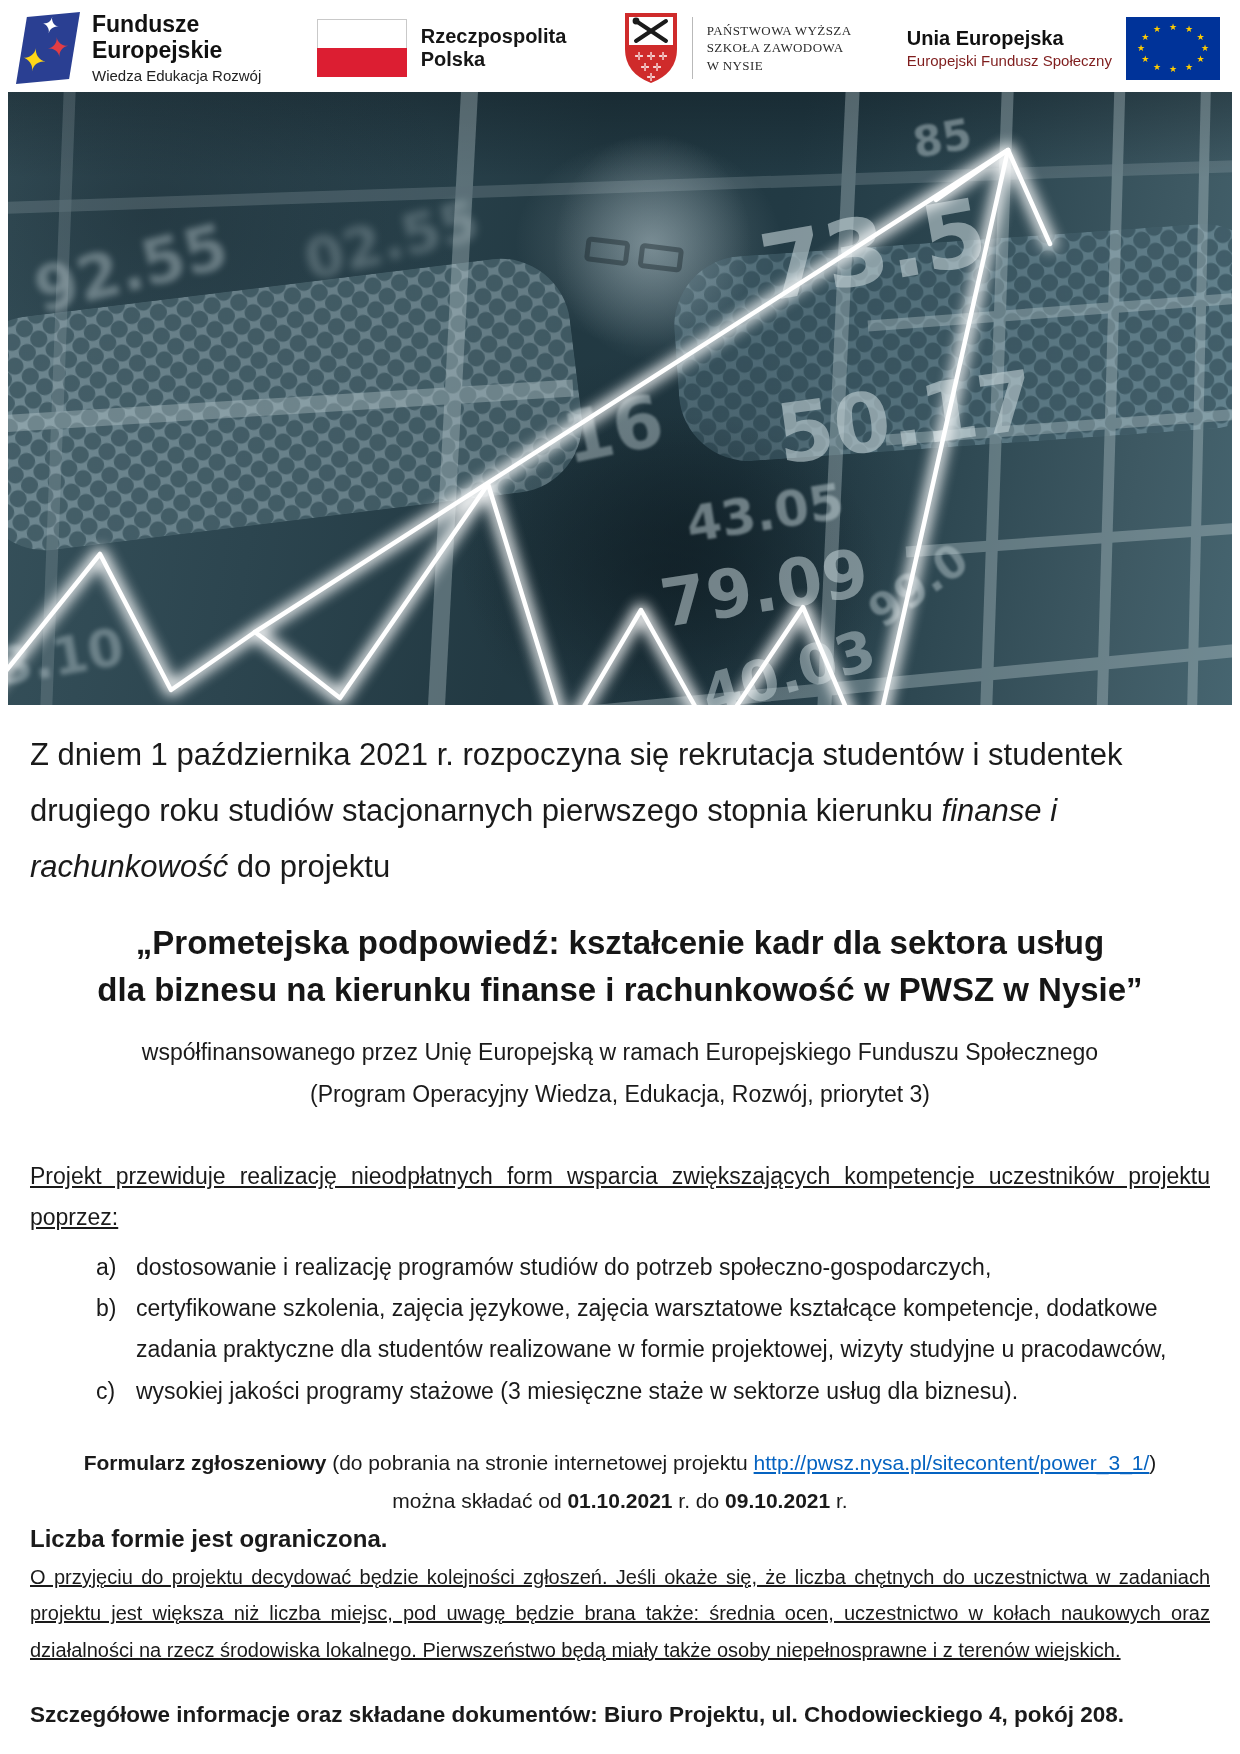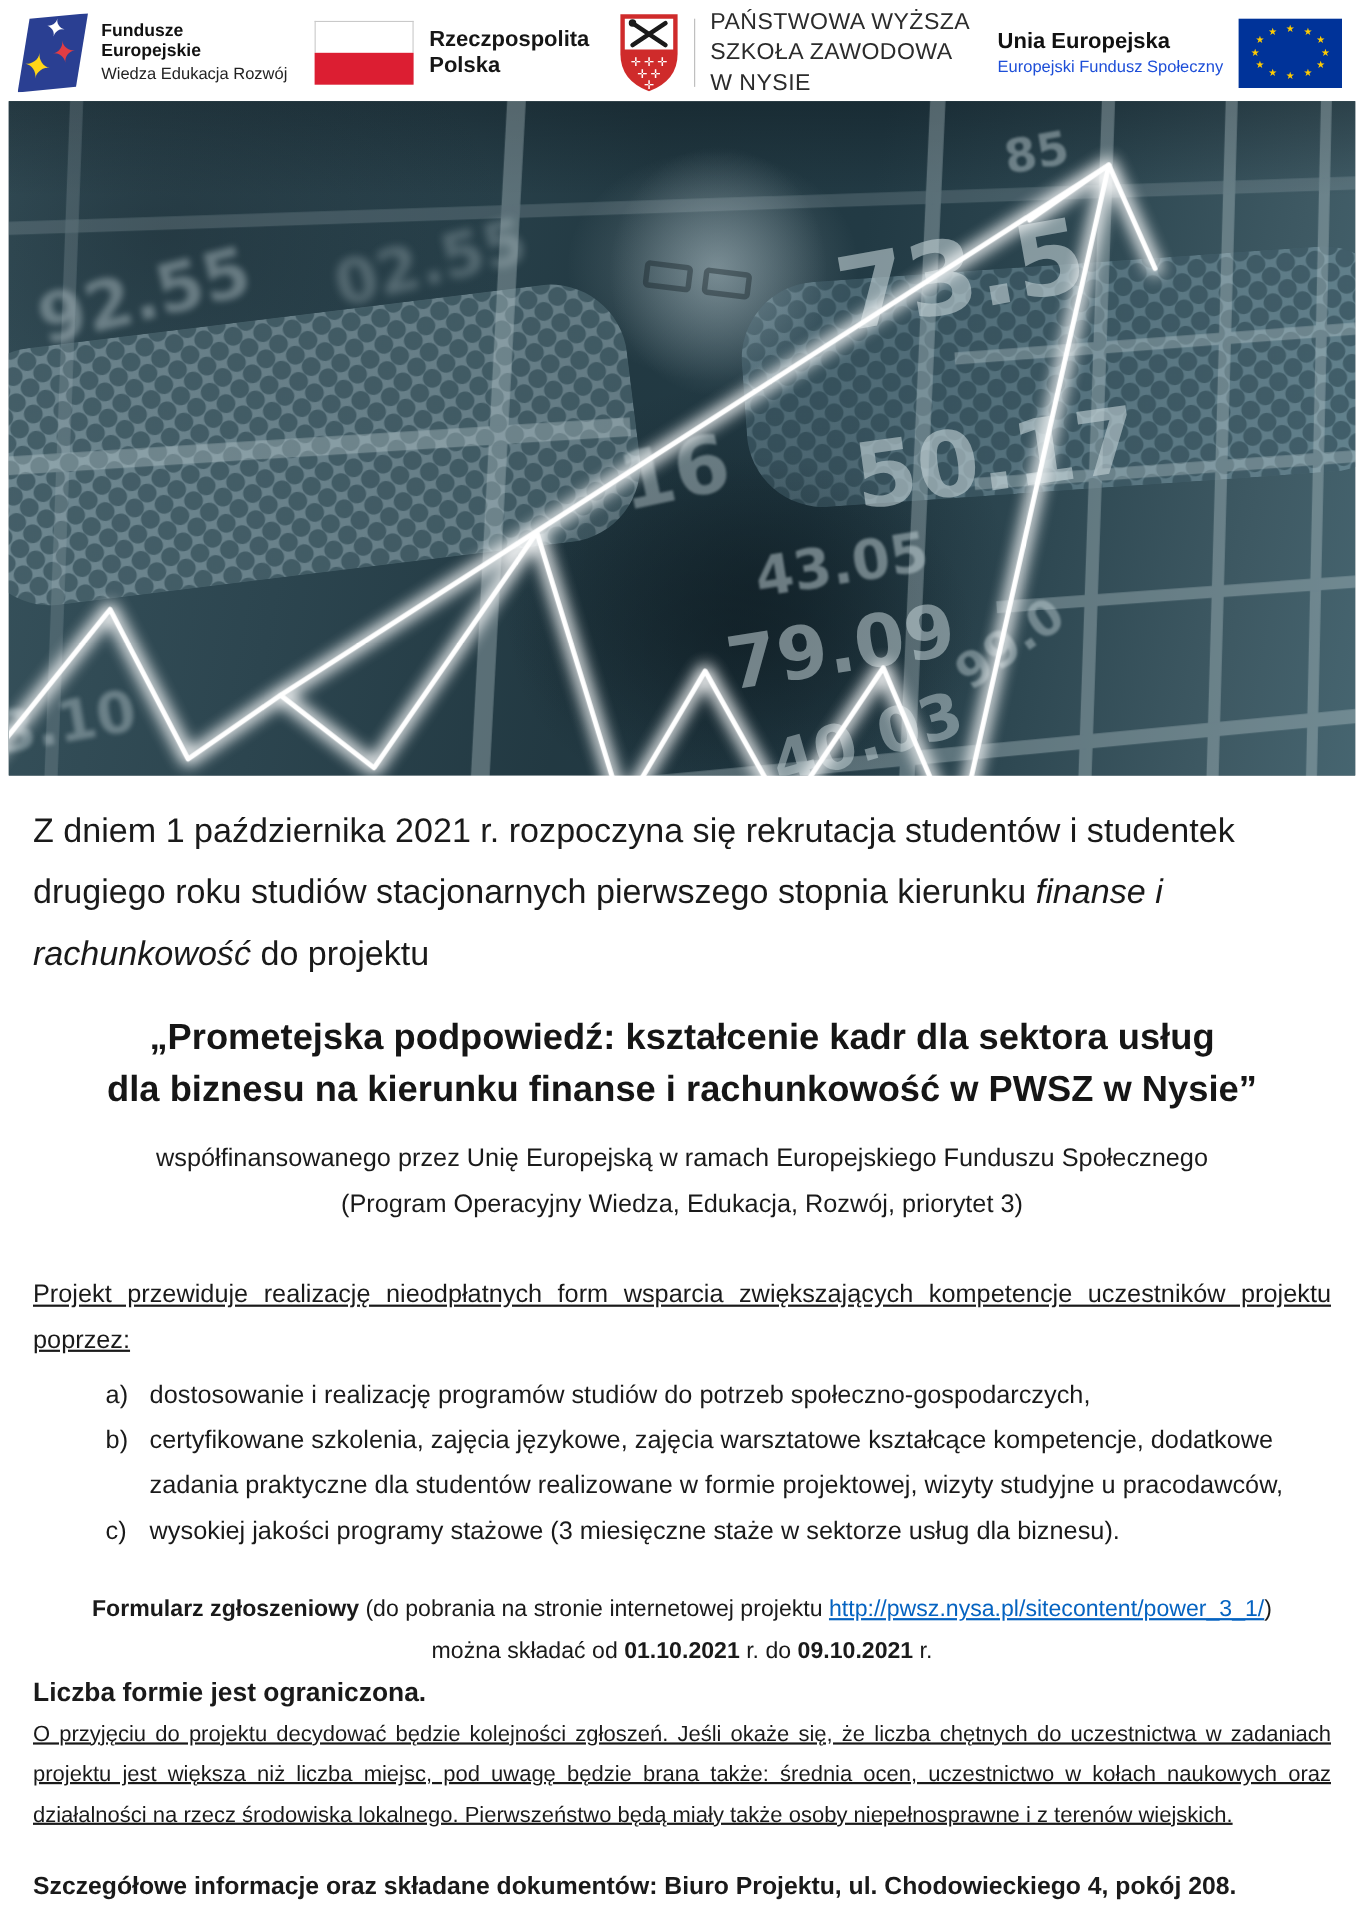--- a/index.html
+++ b/index.html
@@ -9,35 +9,35 @@
   
   .logo-strip { display:flex; align-items:center; justify-content:space-between; padding:12px 20px 8px 16px; height:92px; }
   .logo-group { display:flex; align-items:center; }
 
   .fe-flag { position:relative; width:64px; height:72px; background:#2a3f92; clip-path:polygon(17% 7%, 100% 0%, 83% 93%, 0% 100%); flex:0 0 auto; }
   .fe-flag .star { position:absolute; font-size:24px; line-height:1; }
   .fe-flag .star.white { color:#ffffff; left:25px; top:3px; font-size:22px; transform:rotate(12deg); }
   .fe-flag .star.red { color:#e23d44; left:31px; top:23px; font-size:27px; transform:rotate(-8deg); }
   .fe-flag .star.yellow { color:#ffd617; left:5px; top:33px; font-size:31px; transform:rotate(10deg); }
   .fe-text { margin-left:12px; }
-  .fe-title { font-weight:bold; font-size:16px; line-height:1.12; color:#111; }
+  .fe-title { font-weight:bold; font-size:23px; line-height:1.12; color:#111; }
   .fe-sub { font-size:15px; color:#222; margin-top:3px; }
 
   .pl-flag { width:90px; height:58px; flex:0 0 auto; }
   .pl-top { height:29px; background:#fff; border:1px solid #c9c9c9; border-bottom:none; }
   .pl-bottom { height:29px; background:#dc1e32; }
   .pl-text { margin-left:14px; font-weight:bold; font-size:20px; line-height:1.15; color:#161616; }
 
   .crest { flex:0 0 auto; }
   .pwsz-divider { width:1px; height:62px; background:#b9b9b9; margin:0 14px 0 12px; }
-  .pwsz-text { font-family:Liberation Sans, sans-serif; font-size:21px; line-height:1.32; letter-spacing:0.4px; color:#2b2b2b; }
+  .pwsz-text { font-family:Liberation Serif, serif; font-size:13px; line-height:1.32; letter-spacing:0.4px; color:#2b2b2b; }
 
   .eu-text { text-align:left; margin-right:14px; }
   .eu-title { font-weight:bold; font-size:20px; color:#111; }
-  .eu-sub { font-size:15px; color:#1d4ed8; margin-top:2px; }
+  .eu-sub { font-size:15px; color:#7f1d1d; margin-top:2px; }
   .eu-flag { position:relative; width:94px; height:63px; background:#003399; flex:0 0 auto; }
   .eu-flag span { position:absolute; color:#ffcc00; font-size:9px; line-height:1; transform:translate(-50%,-50%); }
 
   
   .hero { position:relative; margin:0 8px; height:613px; overflow:hidden;
     background:
       radial-gradient(ellipse 190px 150px at 640px 150px, rgba(195,210,215,0.30), transparent 70%),
       radial-gradient(ellipse 330px 260px at 680px 440px, rgba(10,22,28,0.45), transparent 72%),
       radial-gradient(ellipse 420px 300px at 140px 120px, rgba(18,32,40,0.40), transparent 75%),
       linear-gradient(180deg, rgba(8,18,24,0.35) 0%, rgba(8,18,24,0) 14%),

